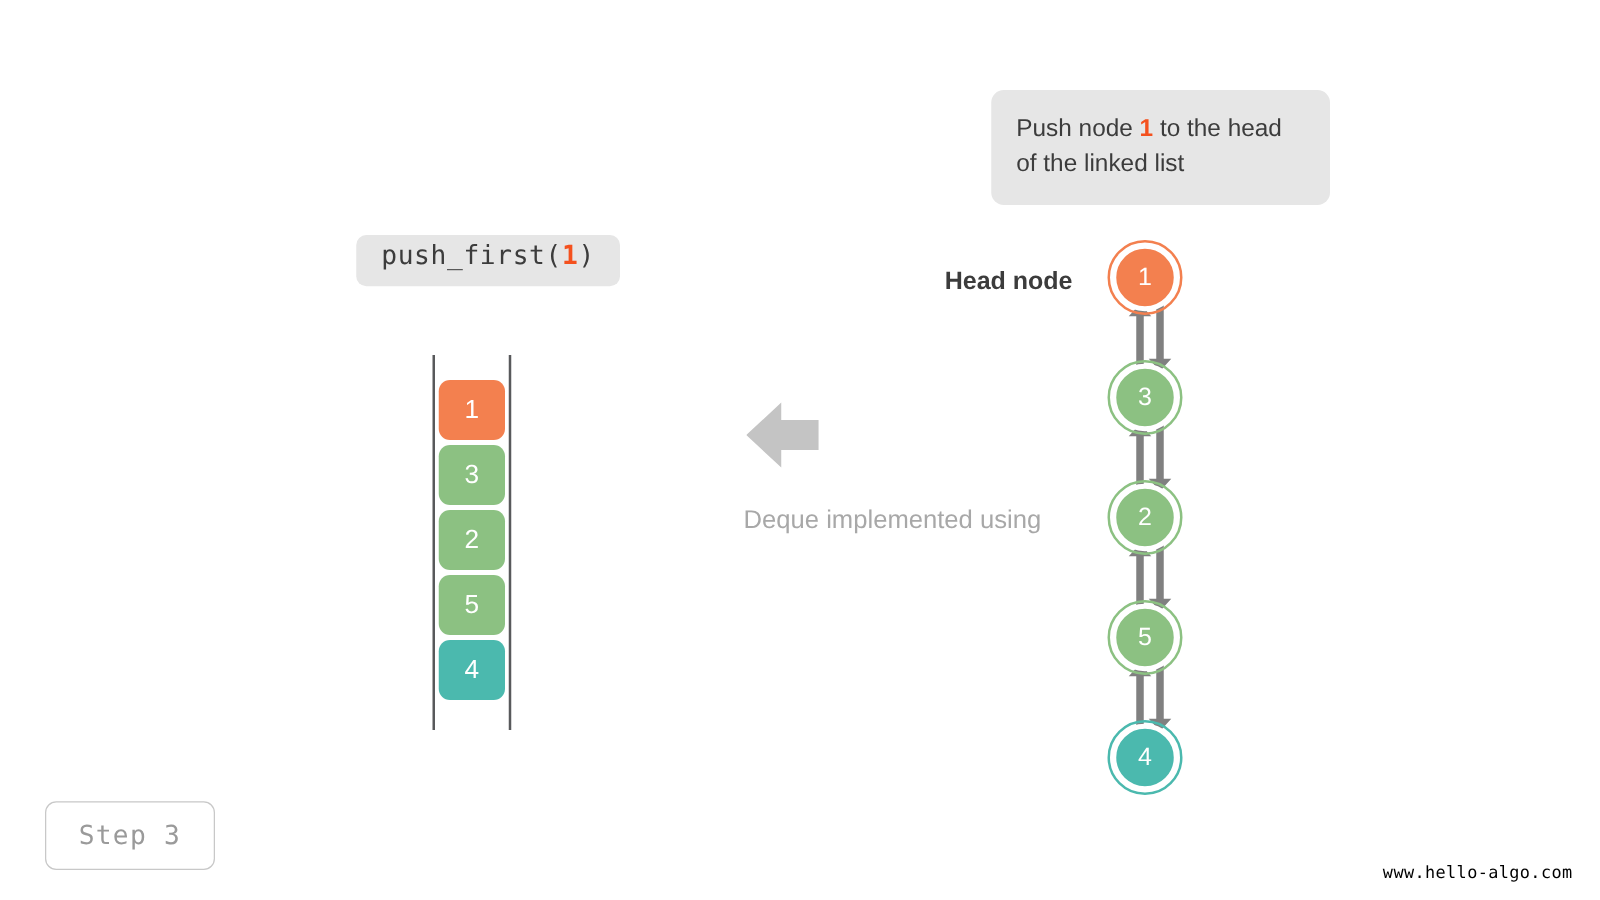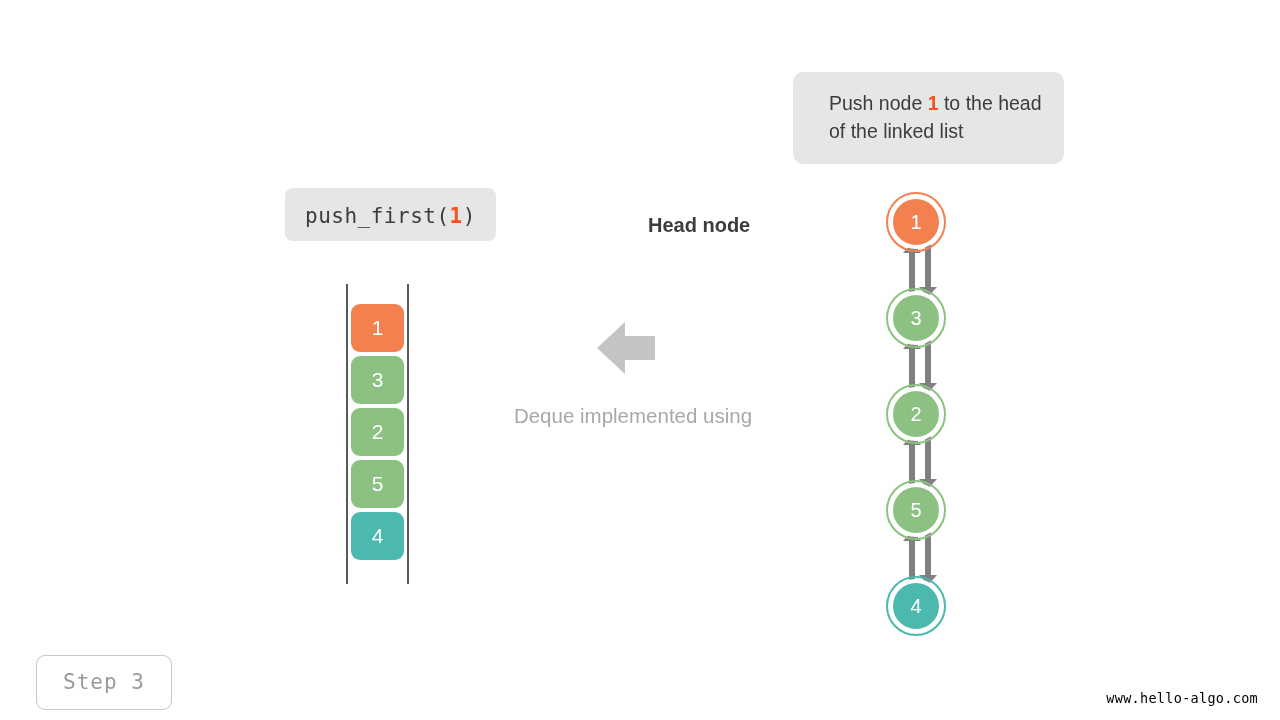--- a/index.html
+++ b/index.html
@@ -21,38 +21,38 @@
     inset: 0;
   }
 
   
   .callout {
     position: absolute;
     left: 793px;
     top: 72px;
     width: 271px;
     box-sizing: border-box;
-    padding: 17px 22px 19px 36px;
+    padding: 17px 22px 19px 20px;
     background: #e6e6e6;
     border-radius: 10px;
     color: #3c3c3c;
     font-size: 19.5px;
     line-height: 28px;
   }
   .callout .hl {
     color: #f4511e;
     font-weight: bold;
   }
 
   
   .code-chip {
     position: absolute;
     left: 285px;
     top: 188px;
-    padding: 16px 20px 13px 20px;
+    padding: 4px 20px 13px 20px;
     background: #e6e6e6;
     border-radius: 8px;
     font-family: "DejaVu Sans Mono", monospace;
     font-size: 21px;
     color: #3c3c3c;
     letter-spacing: 0.5px;
     white-space: nowrap;
   }
   .code-chip .arg {
     color: #f4511e;
@@ -103,21 +103,21 @@
     width: 58px;
     height: 56px;
   }
 
   
   .caption {
     position: absolute;
     left: 433px;
     top: 401px;
     width: 400px;
-    text-align: center;
+    text-align: right;
     color: #a8a8a8;
     font-size: 20.5px;
     line-height: 29px;
   }
 
   
   .llist {
     position: absolute;
     left: 889px;
     top: 195px;
@@ -156,40 +156,40 @@
     height: 100px;
     z-index: 1;
   }
 
   
   .side-label {
     position: absolute;
     font-size: 20px;
     font-weight: bold;
     color: #3c3c3c;
+    text-align: right;
     white-space: nowrap;
   }
   .side-label.head { left: 648px; top: 214px; width: 210px; }
   .side-label.tail { left: 648px; top: 598px; width: 218px; }
 
   
   .step-badge {
     position: absolute;
     left: 36px;
     top: 641px;
     padding: 14px 26px 15px 26px;
     border: 1.6px solid #c8c8c8;
     border-radius: 9px;
     background: #ffffff;
     font-family: "DejaVu Sans Mono", monospace;
     font-size: 21px;
     color: #9a9a9a;
     letter-spacing: 1px;
     white-space: nowrap;
-    margin-top: 14px;
   }
 
   
   .watermark {
     position: absolute;
     right: 22px;
     bottom: 14px;
     font-family: "DejaVu Sans Mono", monospace;
     font-size: 13.5px;
     color: #000000;

